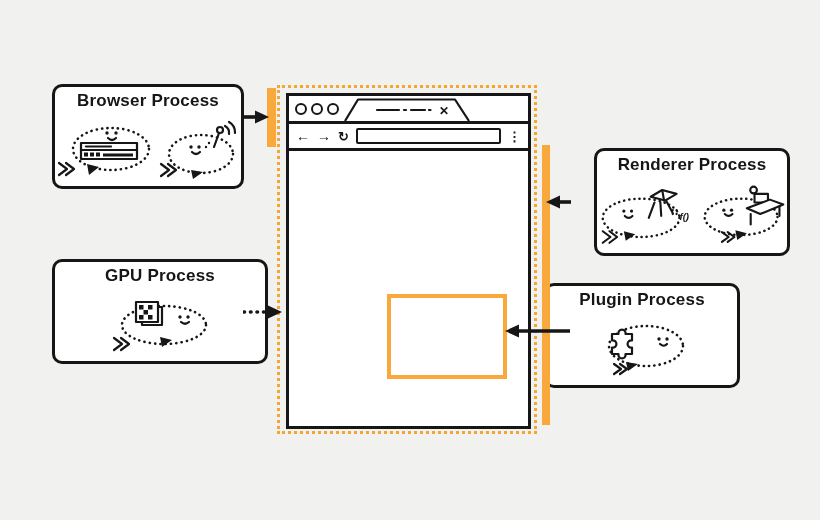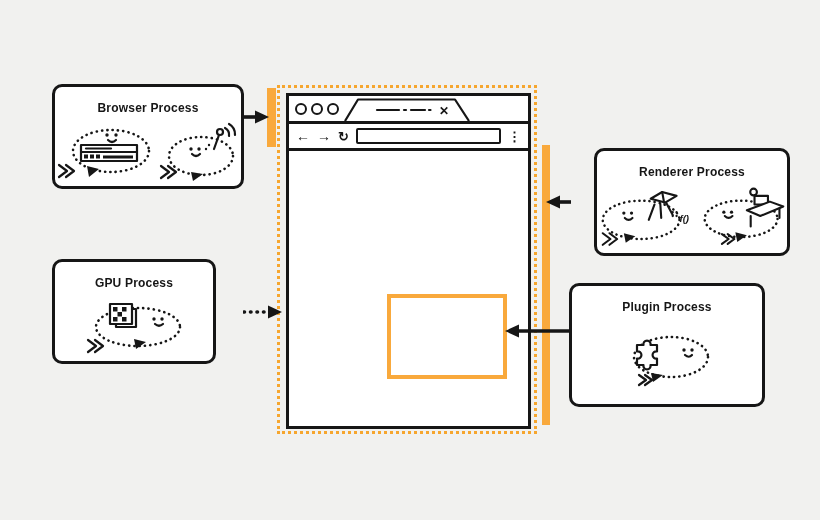--- a/index.html
+++ b/index.html
@@ -1,21 +1,21 @@
 <!DOCTYPE html>
 <html><head>
 <meta charset="utf-8">
 <style>
   html,body{margin:0;padding:0;background:#e8e8e6;}
   .canvas{position:relative;width:820px;height:520px;background:#f1f1ef;overflow:hidden;
           font-family:"Liberation Sans",sans-serif;color:#161616;}
   
   .pbox{position:absolute;background:#fff;border:3.5px solid #161616;border-radius:10px;
         box-sizing:border-box;display:flex;flex-direction:column;align-items:center;}
-  .pbox-title{font-weight:700;font-size:12px;letter-spacing:.2px;margin-top:14px;white-space:nowrap;}
+  .pbox-title{font-weight:700;font-size:17px;letter-spacing:.2px;margin-top:4px;white-space:nowrap;}
   .pbox-art{flex:1;display:flex;align-items:center;justify-content:center;gap:4px;width:100%;}
   
   .dotted-frame{position:absolute;left:277px;top:85px;width:260px;height:349px;
                 border:3px dotted #F6A62E;box-sizing:border-box;z-index:1;}
   .obar{position:absolute;background:#F9A93C;z-index:2;}
   .bwindow{position:absolute;left:286px;top:93px;width:245px;height:336px;background:#fff;
            border:3px solid #161616;box-sizing:border-box;display:flex;flex-direction:column;z-index:3;}
   .titlebar{height:28px;border-bottom:3px solid #161616;display:flex;align-items:center;
             padding:0 0 0 6px;box-sizing:border-box;}
   .circle{width:8px;height:8px;border:2.5px solid #161616;border-radius:50%;margin-right:4px;flex:0 0 auto;}
@@ -85,21 +85,21 @@
         </g>
         <path d="M32,52 L44,54 L34,61 Z" class="fl"></path>
         <g>
           <path d="M2,46 l8,6 l-8,6" class="st"></path>
             <path d="M9,46 l8,6 l-8,6" class="st"></path>
         </g>
       </svg>
     </div>
   </div>
 
-  <div class="pbox" style="left:52px;top:259px;width:164px;height:105px">
+  <div class="pbox" style="left:52px;top:259px;width:216px;height:105px">
     <div class="pbox-title">GPU Process</div>
     <div class="pbox-art">
       <svg width="112" height="60" viewBox="0 0 112 60">
         <ellipse cx="60" cy="31" rx="42" ry="19" class="dl"></ellipse>
         <g>
           <rect x="38" y="13" width="20" height="18" class="sf"></rect>
           <rect x="32" y="8" width="22" height="20" class="sf"></rect>
           <rect x="35" y="11" width="4.5" height="4.5" class="fl"></rect>
           <rect x="44" y="11" width="4.5" height="4.5" class="fl"></rect>
           <rect x="39.5" y="16" width="4.5" height="4.5" class="fl"></rect>
@@ -161,21 +161,21 @@
         </g>
         <path d="M40,48 L52,51 L42,58 Z" class="fl"></path>
         <g>
           <path d="M26,50 l7,5 l-7,5" class="st"></path>
             <path d="M32,50 l7,5 l-7,5" class="st"></path>
         </g>
       </svg>
     </div>
   </div>
 
-  <div class="pbox" style="left:569px;top:283px;width:196px;height:124px">
+  <div class="pbox" style="left:544px;top:283px;width:196px;height:105px">
     <div class="pbox-title">Plugin Process</div>
     <div class="pbox-art">
       <svg width="100" height="60" viewBox="0 0 100 60">
         <ellipse cx="54" cy="28" rx="37" ry="20" class="dl"></ellipse>
         <g>
           <circle cx="67" cy="21" r="1.7" class="fl"></circle>
             <circle cx="75" cy="21" r="1.7" class="fl"></circle>
           <path d="M68,26 q4,3.5 7,0" class="st"></path>
         </g>
         <path class="sf" d="M20,16 h6.5 a3.6,3.6 0 1 1 7,0 h6.5 v6.5 a3.6,3.6 0 1 0 0,7 v6.5 h-6.5 a3.6,3.6 0 1 1 -7,0 h-6.5 v-6.5 a3.6,3.6 0 1 0 0,-7 Z"></path>

